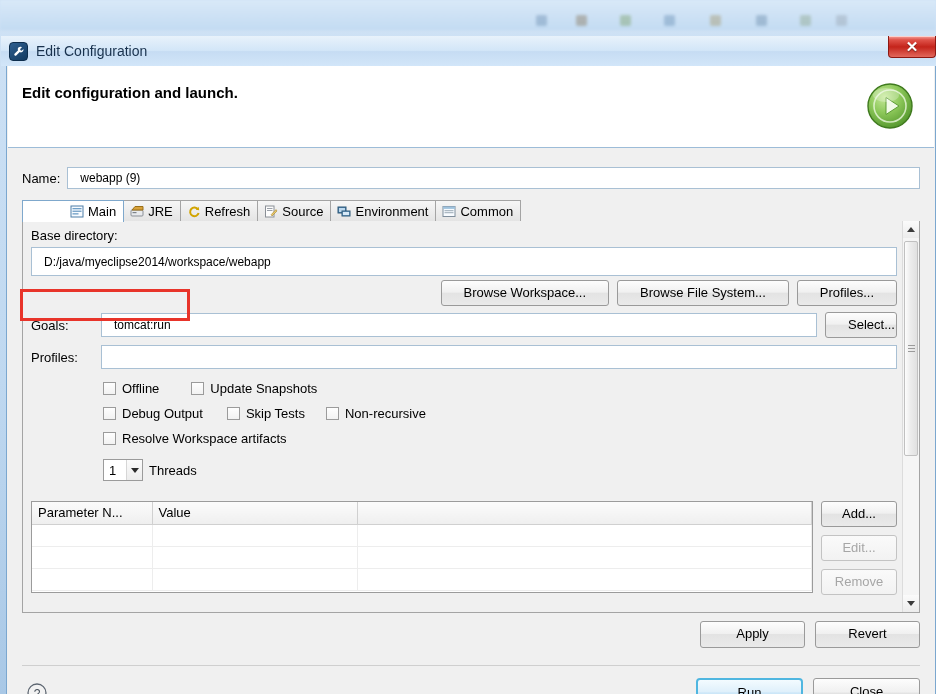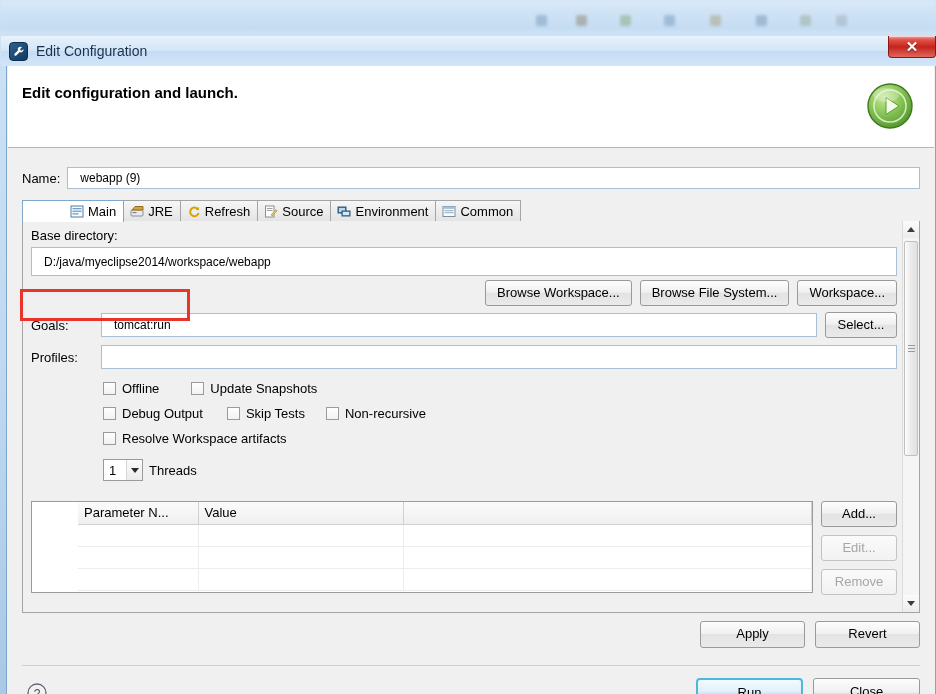--- a/index.html
+++ b/index.html
@@ -161,21 +161,21 @@
   .btnrow {
     position: absolute; right: 4px; top: 59px;
     display: flex; gap: 8px;
   }
   .btn {
     background: linear-gradient(180deg,#fdfdfd 0%, #f0f0f0 47%, #e3e3e3 50%, #eaeaea 100%);
     border: 1px solid #9a9a9a;
     border-radius: 3px;
     font-size: 13px;
     color: #000;
-    padding: 0 11px;
+    padding: 0 22px;
     height: 26px;
     line-height: 24px;
     white-space: nowrap;
     text-align: center;
   }
   .btn.disabled { color: #a6a6a6; border-color: #c3c3c3;
     background: linear-gradient(180deg,#fafafa 0%, #f2f2f2 100%); }
 
   #goals-label { left: 8px; top: 97px; }
   #goals-input { position: absolute; left: 78px; top: 92px; right: 84px; height: 24px; }
@@ -214,21 +214,20 @@
     border-right: 4px solid transparent;
     border-top: 5px solid #2b2b2b;
   }
 
   
   .tbl-wrap {
     position: absolute; left: 8px; top: 280px; right: 88px; height: 92px;
     border: 1px solid #9b9b9b;
     background: #fff;
     overflow: hidden;
-    padding-left: 46px;
   }
   table.params { width: 100%; border-collapse: collapse; font-size: 13px; }
   table.params th {
     text-align: left; font-weight: normal;
     height: 22px;
     background: linear-gradient(180deg,#fbfbfb 0%, #efefef 100%);
     border-bottom: 1px solid #d0d0d0;
     border-right: 1px solid #d0d0d0;
     padding: 0 6px;
   }
@@ -417,21 +416,21 @@
 
     <div class="panel">
       <div class="panel-inner">
 
         <span class="fld-label" id="basedir-label">Base directory:</span>
         <input id="basedir-input" class="txtfield" type="text" value="D:/java/myeclipse2014/workspace/webapp" style="">
 
         <div class="btnrow">
           <div class="btn">Browse Workspace...</div>
           <div class="btn">Browse File System...</div>
-          <div class="btn">Workspace...</div>
+          <div class="btn">Profiles...</div>
         </div>
 
         <span class="fld-label" id="goals-label">Goals:</span>
         <input id="goals-input" class="txtfield" type="text" value="tomcat:run" style="">
         <div class="btn" id="goals-select-btn">Select...</div>
 
         <span class="fld-label" id="profiles-label">Profiles:</span>
         <input id="profiles-input" class="txtfield" type="text" value="" style="">
 
         <div class="checks">

